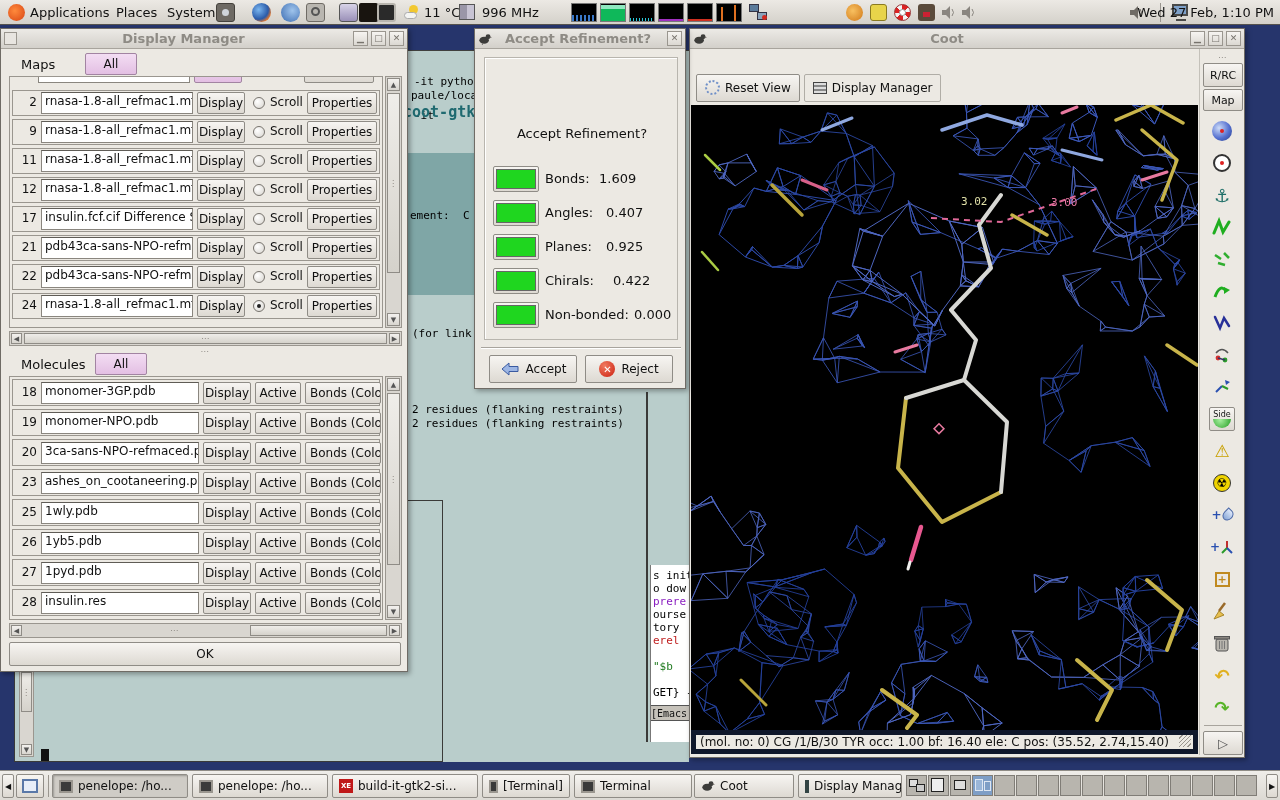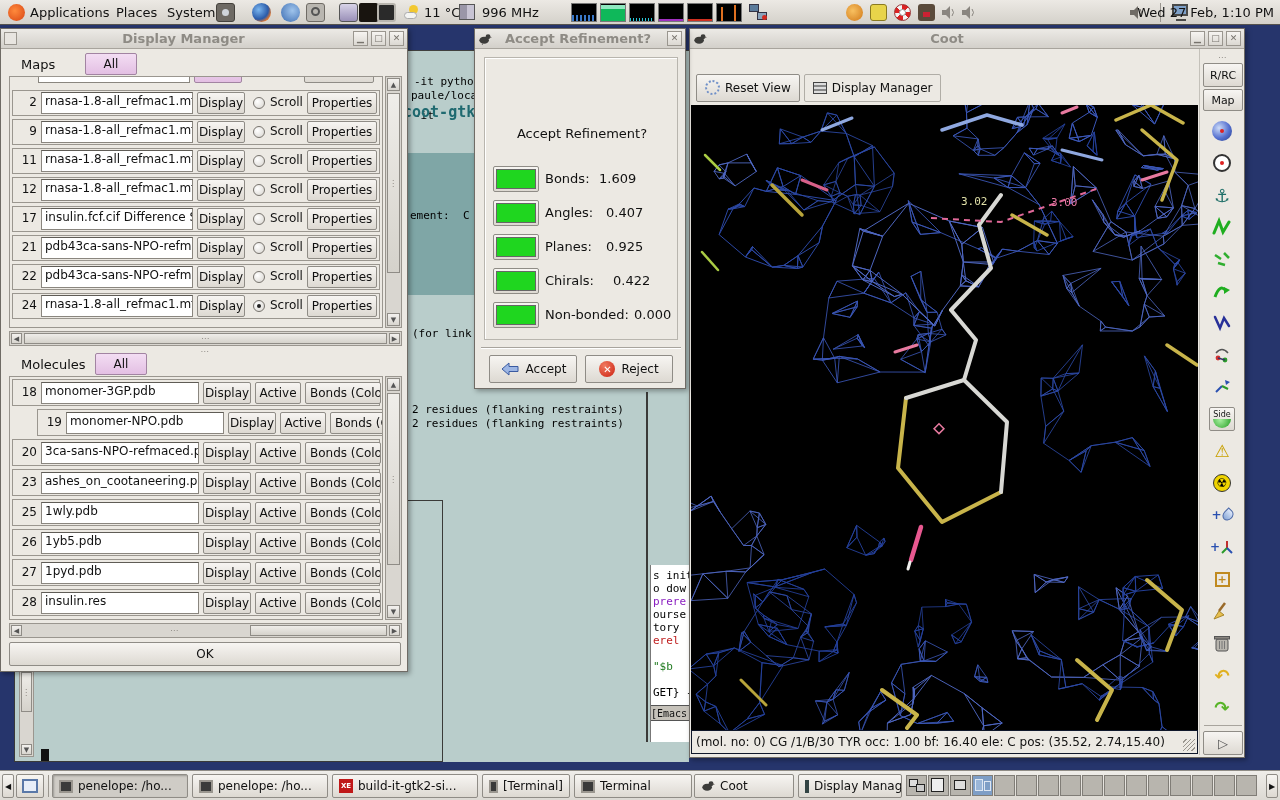--- a/index.html
+++ b/index.html
@@ -275,21 +275,21 @@
 
   <div class="frame abs" style="left:8px;top:347px;width:374px;height:244px;overflow:hidden;">
     <div id="mol-rows">
         <div class="frame" style="position: absolute; left: 2px; top: 2px; width: 368px; height: 27px;">
           <div style="position: absolute; left: 2px; top: 5px; width: 22px; text-align: right;">18</div>
           <div class="entry" style="position: absolute; left: 28px; top: 2px; width: 158px; height: 22px;">monomer-3GP.pdb</div>
           <div class="btn" style="position: absolute; left: 190px; top: 2px; width: 48px; height: 22px;">Display</div>
           <div class="btn" style="position: absolute; left: 242px; top: 2px; width: 46px; height: 22px;">Active</div>
           <div class="btn" style="position: absolute; left: 292px; top: 2px; width: 76px; height: 22px; justify-content: flex-start; padding-left: 4px;">Bonds (Colou</div>
         </div>
-        <div class="frame" style="position: absolute; left: 2px; top: 32px; width: 368px; height: 27px; margin-left: 25px;">
+        <div class="frame" style="position: absolute; left: 2px; top: 32px; width: 368px; height: 27px;">
           <div style="position: absolute; left: 2px; top: 5px; width: 22px; text-align: right;">19</div>
           <div class="entry" style="position: absolute; left: 28px; top: 2px; width: 158px; height: 22px;">monomer-NPO.pdb</div>
           <div class="btn" style="position: absolute; left: 190px; top: 2px; width: 48px; height: 22px;">Display</div>
           <div class="btn" style="position: absolute; left: 242px; top: 2px; width: 46px; height: 22px;">Active</div>
           <div class="btn" style="position: absolute; left: 292px; top: 2px; width: 76px; height: 22px; justify-content: flex-start; padding-left: 4px;">Bonds (Colou</div>
         </div>
         <div class="frame" style="position: absolute; left: 2px; top: 62px; width: 368px; height: 27px;">
           <div style="position: absolute; left: 2px; top: 5px; width: 22px; text-align: right;">20</div>
           <div class="entry" style="position: absolute; left: 28px; top: 2px; width: 158px; height: 22px;">3ca-sans-NPO-refmaced.pdl</div>
           <div class="btn" style="position: absolute; left: 190px; top: 2px; width: 48px; height: 22px;">Display</div>
@@ -496,21 +496,21 @@
         <polyline points="273,275 285,235 260,205 300,163 288,120 310,90" fill="none" stroke="#d8d8d4" stroke-width="4" stroke-linecap="round" stroke-linejoin="round"></polyline>
         <polyline points="230,422 220,455" fill="none" stroke="#e85890" stroke-width="4.5" stroke-linecap="round" stroke-linejoin="round"></polyline>
         <polyline points="219,457 217,464" fill="none" stroke="#f0f0ee" stroke-width="3" stroke-linecap="round" stroke-linejoin="round"></polyline>
         <polyline points="240,113 310,117 408,83" fill="none" stroke="#e06898" stroke-width="2" stroke-dasharray="6 5"></polyline>
         <rect x="245" y="320" width="7" height="7" fill="none" stroke="#e87aa0" stroke-width="1.5" transform="rotate(45 248 323)"></rect>
       </svg>
     <div class="abs" style="left:270px;top:90px;color:#e0e0a8;font-family:'DejaVu Sans Mono',monospace;font-size:11px;">3.02</div>
     <div class="abs" style="left:360px;top:91px;color:#ee7aa8;font-family:'DejaVu Sans Mono',monospace;font-size:11px;">3.00</div>
   </div>
 
-  <div class="abs" style="left:1px;top:701px;width:507px;height:24px;background:#ece9e3;border:1px solid #0f172a;display:flex;align-items:center;padding:0 4px;font-size:12px;white-space:nowrap;overflow:hidden;">
+  <div class="abs" style="left:1px;top:701px;width:507px;height:24px;background:#ece9e3;border:5px solid #0f172a;display:flex;align-items:center;padding:0 4px;font-size:12px;white-space:nowrap;overflow:hidden;">
     <span>(mol. no: 0)  CG /1/B/30 TYR occ:  1.00 bf: 16.40 ele:  C pos: (35.52, 2.74,15.40)</span>
     <span style="position:absolute;right:2px;bottom:2px;width:12px;height:12px;background:repeating-linear-gradient(135deg,transparent 0 2px,#9a968f 2px 3px);"></span>
   </div>
 
   <div class="abs" style="left:509px;top:20px;width:46px;height:706px;border-left:1px solid #c4c1ba;">
     <div class="grip-dots" style="margin-top:4px;">⋯</div>
     <div class="btn abs" style="left:3px;top:14px;width:40px;height:24px;font-size:11px;">R/RC</div>
     <div class="btn abs" style="left:3px;top:40px;width:40px;height:22px;font-size:11px;">Map</div>
 
     <div class="icon-col-item" style="top:68px;">

